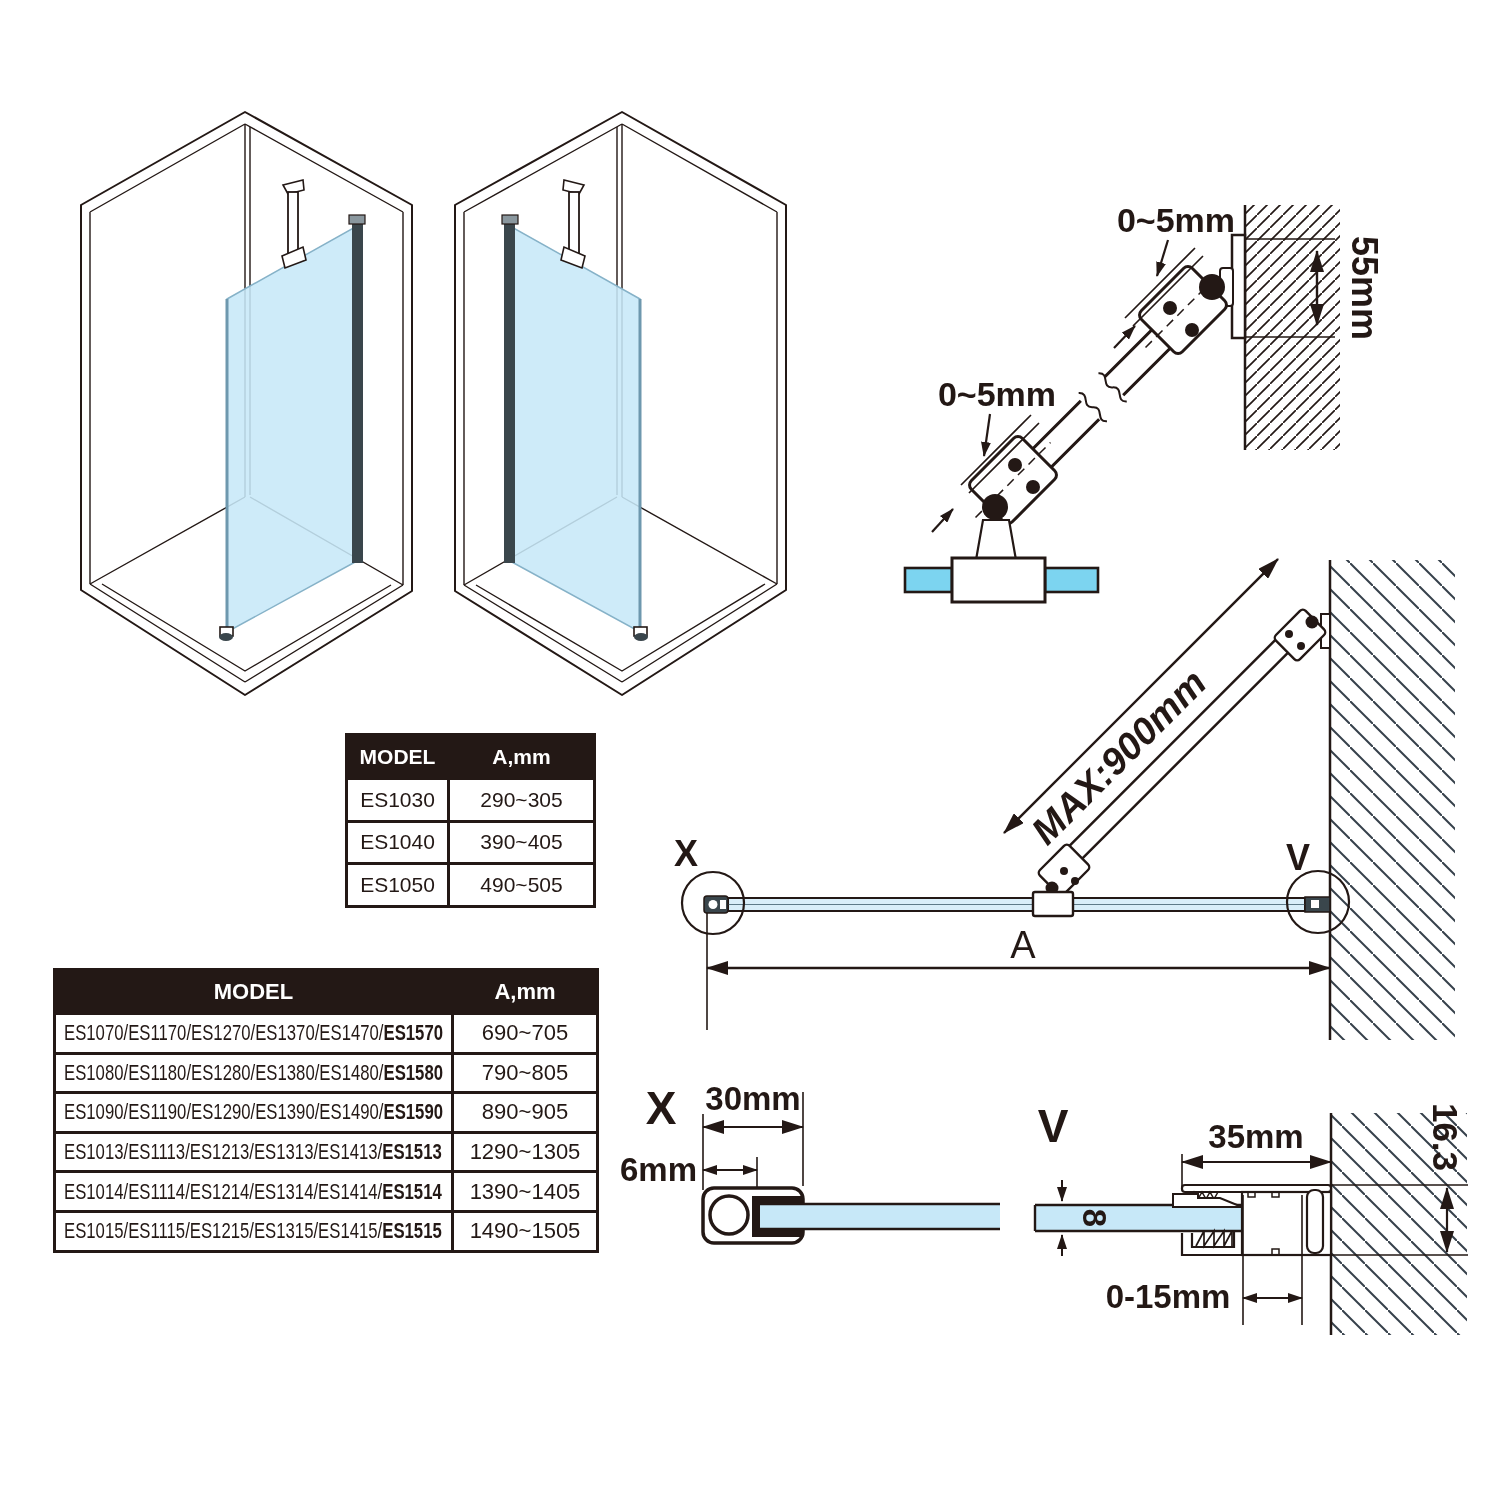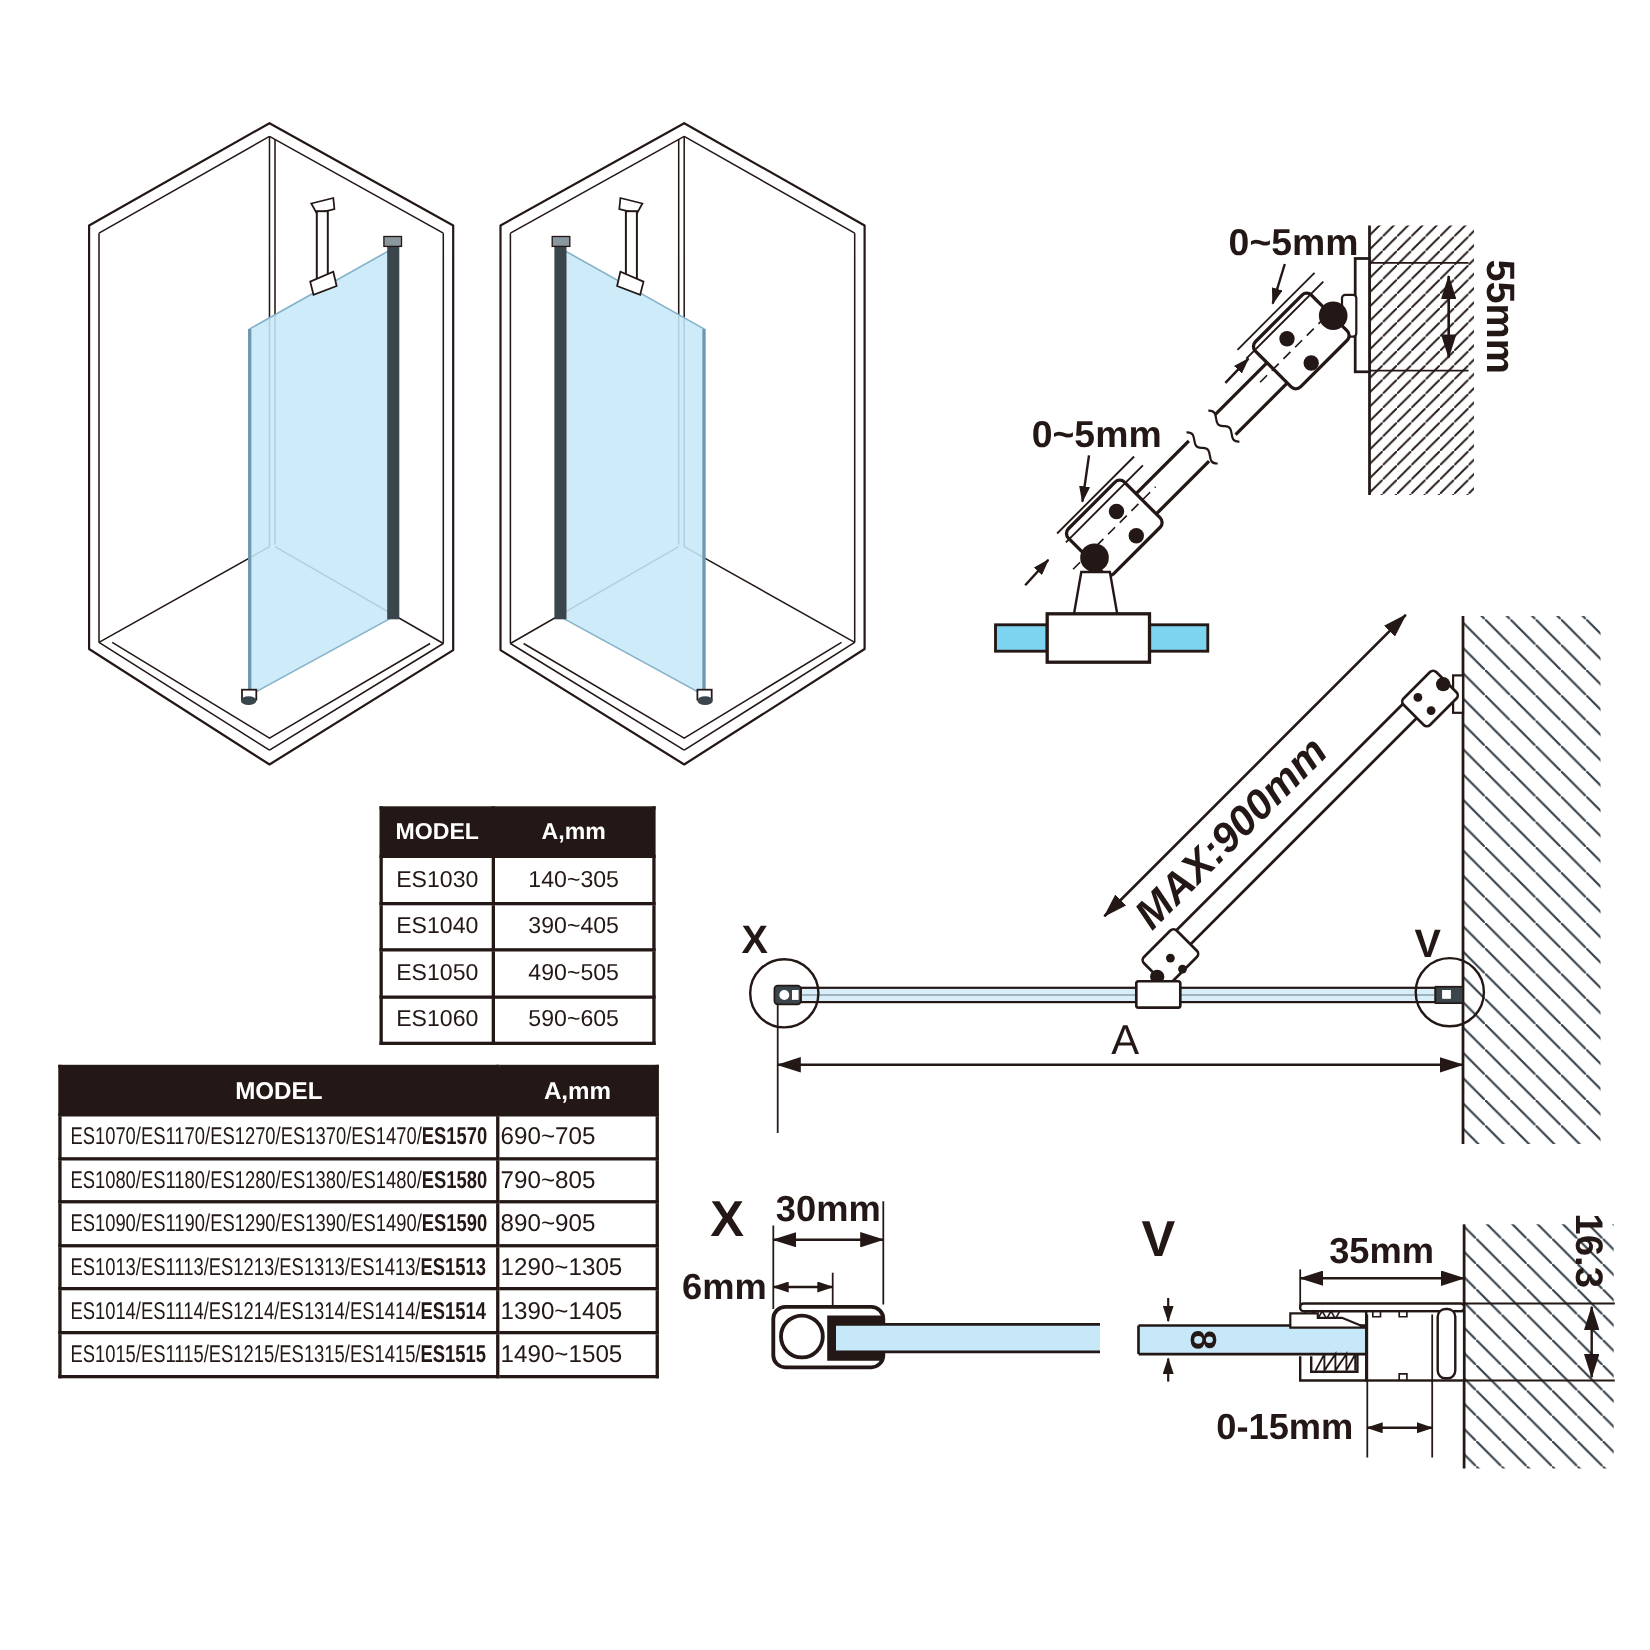--- a/index.html
+++ b/index.html
@@ -17,21 +17,21 @@
 
   #small-table{left:345px;top:733px;width:248px;}
   #small-table th{height:44px;font-size:21px;}
   #small-table td{height:42.5px;font-size:21px;text-align:center;font-weight:500;}
   #small-table col.c1{width:102px;} #small-table col.c2{width:146px;}
 
   #large-table{left:53px;top:968px;width:543px;}
   #large-table th{height:44px;font-size:22px;}
   #large-table td{height:39.6px;font-size:22px;}
   #large-table td.model{text-align:center;padding-left:8px;white-space:nowrap;overflow:hidden;}
-  #large-table td.val{font-weight:500;}
+  #large-table td.val{text-align:center;font-weight:500;}
   #large-table col.c1{width:398px;} #large-table col.c2{width:145px;}
   .model-inner{display:inline-block;transform:scaleX(0.76);transform-origin:0 50%;white-space:nowrap;}
   .model-inner b{font-weight:bold;}
 </style>
 </head>
 <body>
 
 <svg width="0" height="0" class="abs" aria-hidden="true">
   <defs>
     <marker id="arr" markerUnits="userSpaceOnUse" markerWidth="22" markerHeight="14" refX="21" refY="7" orient="auto-start-reverse">
@@ -244,33 +244,29 @@
     </colgroup>
   <thead>
     <tr>
       <th>MODEL</th>
       <th>A,mm</th>
     </tr>
   </thead>
   <tbody>
       <tr>
         <td>ES1030</td>
-        <td>140~305</td>
+        <td>290~305</td>
       </tr>
       <tr>
         <td>ES1040</td>
         <td>390~405</td>
       </tr>
       <tr>
         <td>ES1050</td>
         <td>490~505</td>
-      </tr>
-      <tr>
-        <td>ES1060</td>
-        <td>590~605</td>
       </tr>
     </tbody>
 </table>
 
 <table id="large-table" class="abs">
   <colgroup>
       <col class="c1">
       <col class="c2">
     </colgroup>
   <thead>

